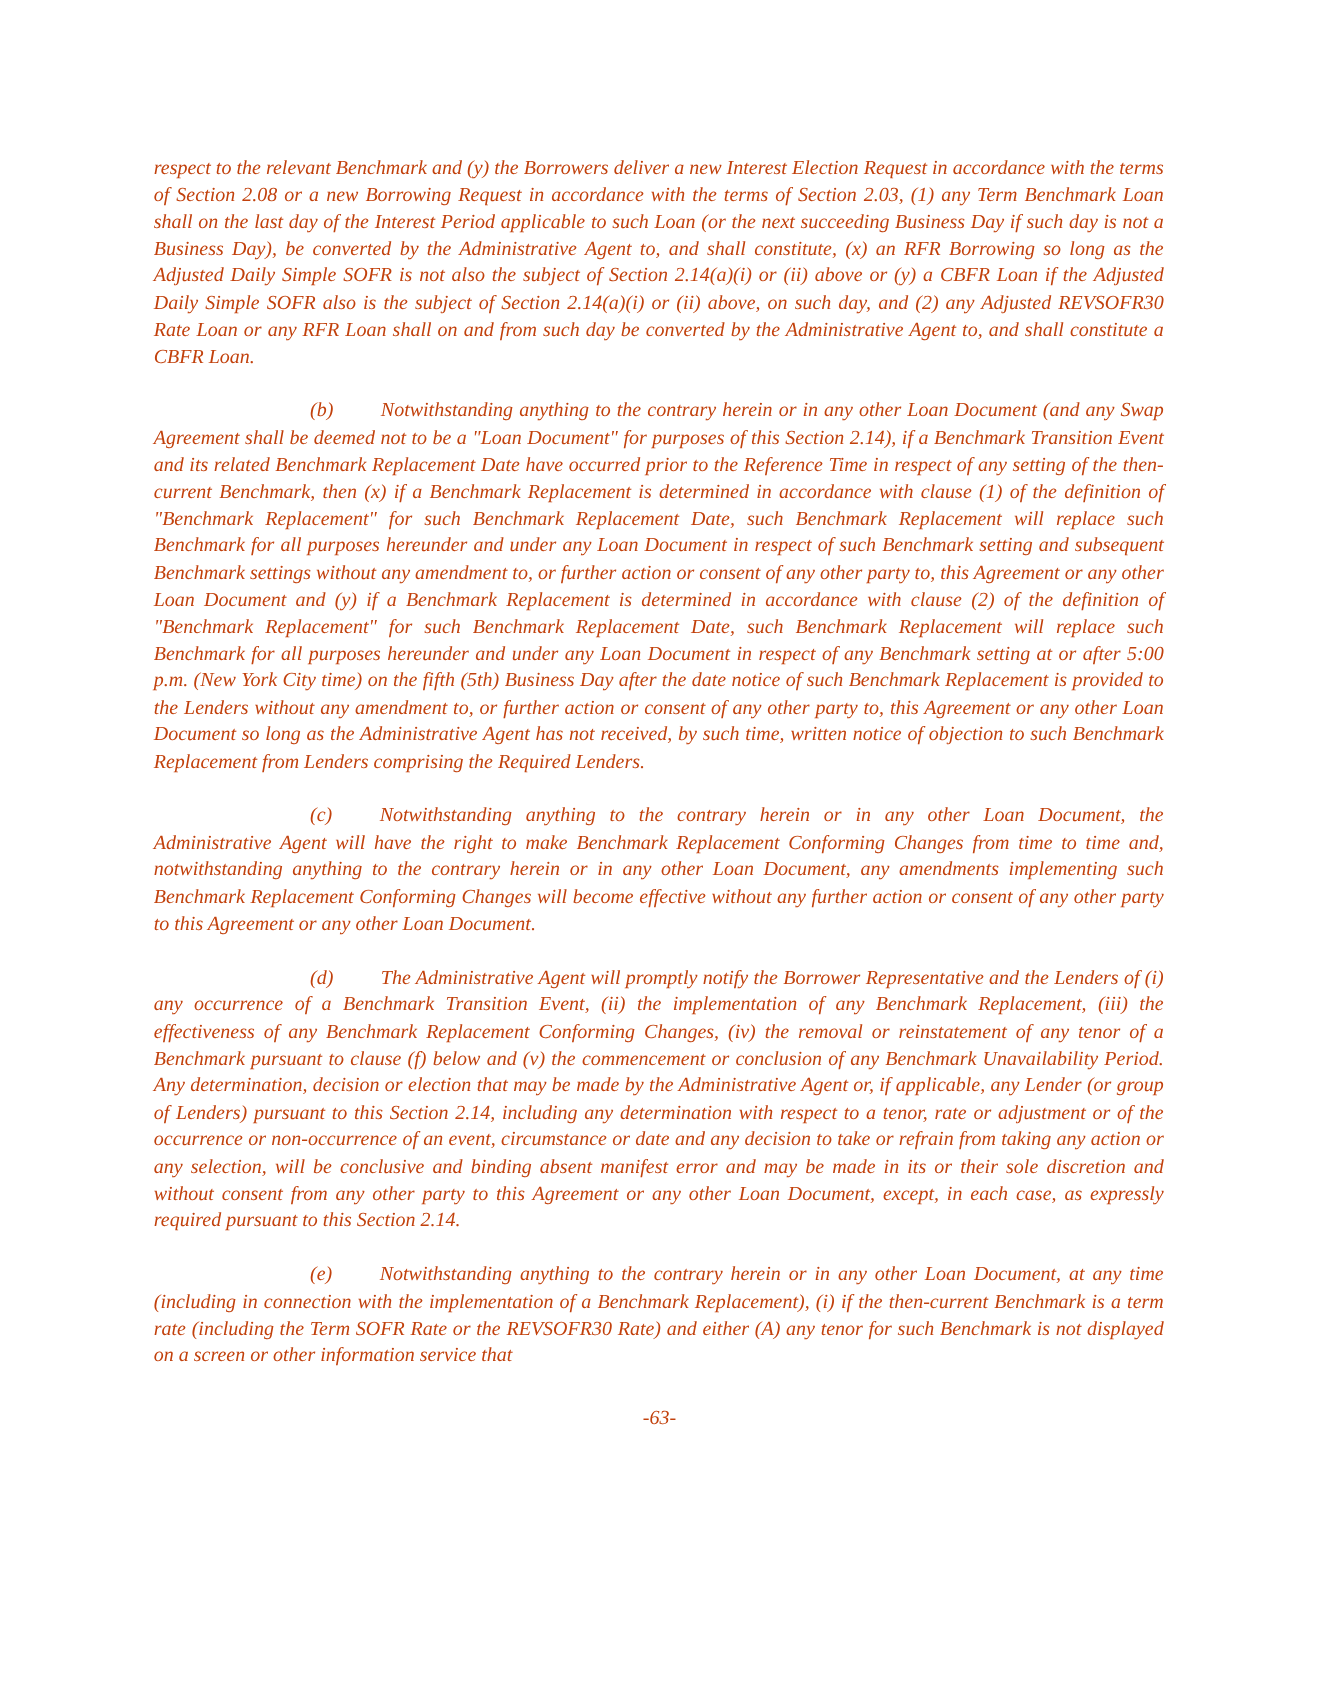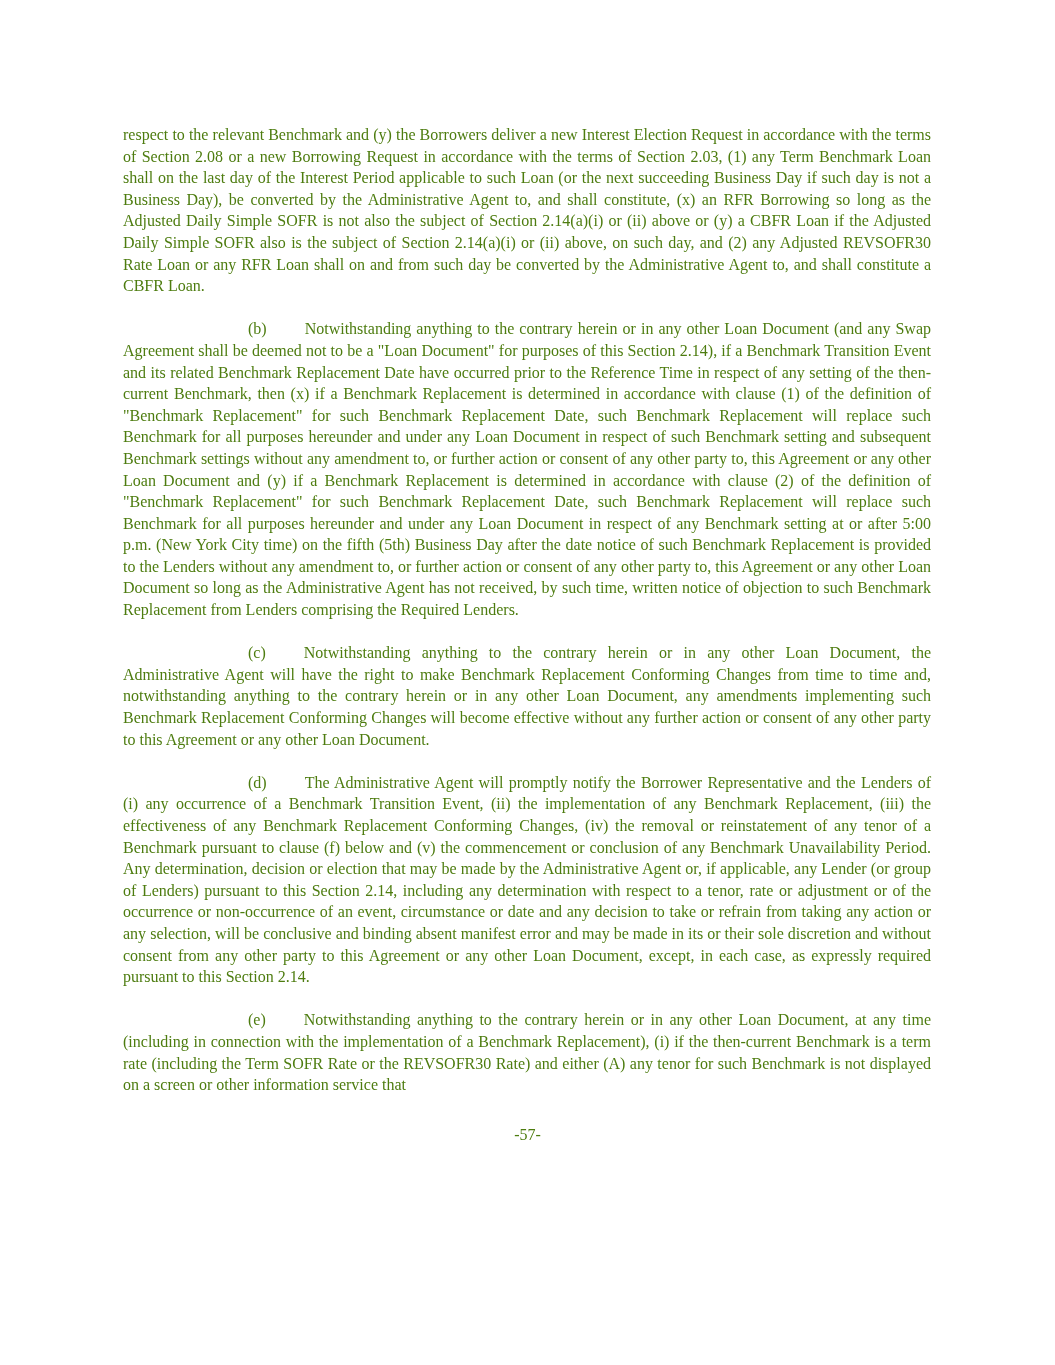--- a/index.html
+++ b/index.html
@@ -7,22 +7,23 @@
     padding: 0;
     background: #ffffff;
   }
   .page {
     position: relative;
     width: 1055px;
     height: 1202px;
     background: #ffffff;
     font-family: "Liberation Serif", "DejaVu Serif", serif;
     font-size: 16px;
-    color: #4d7c0f;
+    color: #c2410c;
     overflow: hidden;
+    font-style: italic;
   }
   .content {
     position: absolute;
     top: 124px;
     left: 123px;
     width: 808px;
     text-align: justify;
     line-height: 21.6px;
   }
   p.para {
@@ -56,14 +57,14 @@
     <p class="para labeled"><span class="label">(b)</span><span class="tab"></span><span>Notwithstanding anything to the contrary herein or in any other Loan Document (and any Swap Agreement shall be deemed not to be a "Loan Document" for purposes of this Section 2.14), if a Benchmark Transition Event and its related Benchmark Replacement Date have occurred prior to the Reference Time in respect of any setting of the then-current Benchmark, then (x) if a Benchmark Replacement is determined in accordance with clause (1) of the definition of "Benchmark Replacement" for such Benchmark Replacement Date, such Benchmark Replacement will replace such Benchmark for all purposes hereunder and under any Loan Document in respect of such Benchmark setting and subsequent Benchmark settings without any amendment to, or further action or consent of any other party to, this Agreement or any other Loan Document and (y) if a Benchmark Replacement is determined in accordance with clause (2) of the definition of "Benchmark Replacement" for such Benchmark Replacement Date, such Benchmark Replacement will replace such Benchmark for all purposes hereunder and under any Loan Document in respect of any Benchmark setting at or after 5:00 p.m. (New York City time) on the fifth (5th) Business Day after the date notice of such Benchmark Replacement is provided to the Lenders without any amendment to, or further action or consent of any other party to, this Agreement or any other Loan Document so long as the Administrative Agent has not received, by such time, written notice of objection to such Benchmark Replacement from Lenders comprising the Required Lenders.</span></p>
 
     <p class="para labeled"><span class="label">(c)</span><span class="tab"></span><span>Notwithstanding anything to the contrary herein or in any other Loan Document, the Administrative Agent will have the right to make Benchmark Replacement Conforming Changes from time to time and, notwithstanding anything to the contrary herein or in any other Loan Document, any amendments implementing such Benchmark Replacement Conforming Changes will become effective without any further action or consent of any other party to this Agreement or any other Loan Document.</span></p>
 
     <p class="para labeled"><span class="label">(d)</span><span class="tab"></span><span>The Administrative Agent will promptly notify the Borrower Representative and the Lenders of (i) any occurrence of a Benchmark Transition Event, (ii) the implementation of any Benchmark Replacement, (iii) the effectiveness of any Benchmark Replacement Conforming Changes, (iv) the removal or reinstatement of any tenor of a Benchmark pursuant to clause (f) below and (v) the commencement or conclusion of any Benchmark Unavailability Period.  Any determination, decision or election that may be made by the Administrative Agent or, if applicable, any Lender (or group of Lenders) pursuant to this Section 2.14, including any determination with respect to a tenor, rate or adjustment or of the occurrence or non-occurrence of an event, circumstance or date and any decision to take or refrain from taking any action or any selection, will be conclusive and binding absent manifest error and may be made in its or their sole discretion and without consent from any other party to this Agreement or any other Loan Document, except, in each case, as expressly required pursuant to this Section 2.14.</span></p>
 
     <p class="para labeled"><span class="label">(e)</span><span class="tab"></span><span>Notwithstanding anything to the contrary herein or in any other Loan Document, at any time (including in connection with the implementation of a Benchmark Replacement), (i) if the then-current Benchmark is a term rate (including the Term SOFR Rate or the REVSOFR30 Rate) and either (A) any tenor for such Benchmark is not displayed on a screen or other information service that</span></p>
 
   </div>
 
-  <div class="page-number">-57-</div>
+  <div class="page-number">-63-</div>
 </div>
 
 </body></html>

